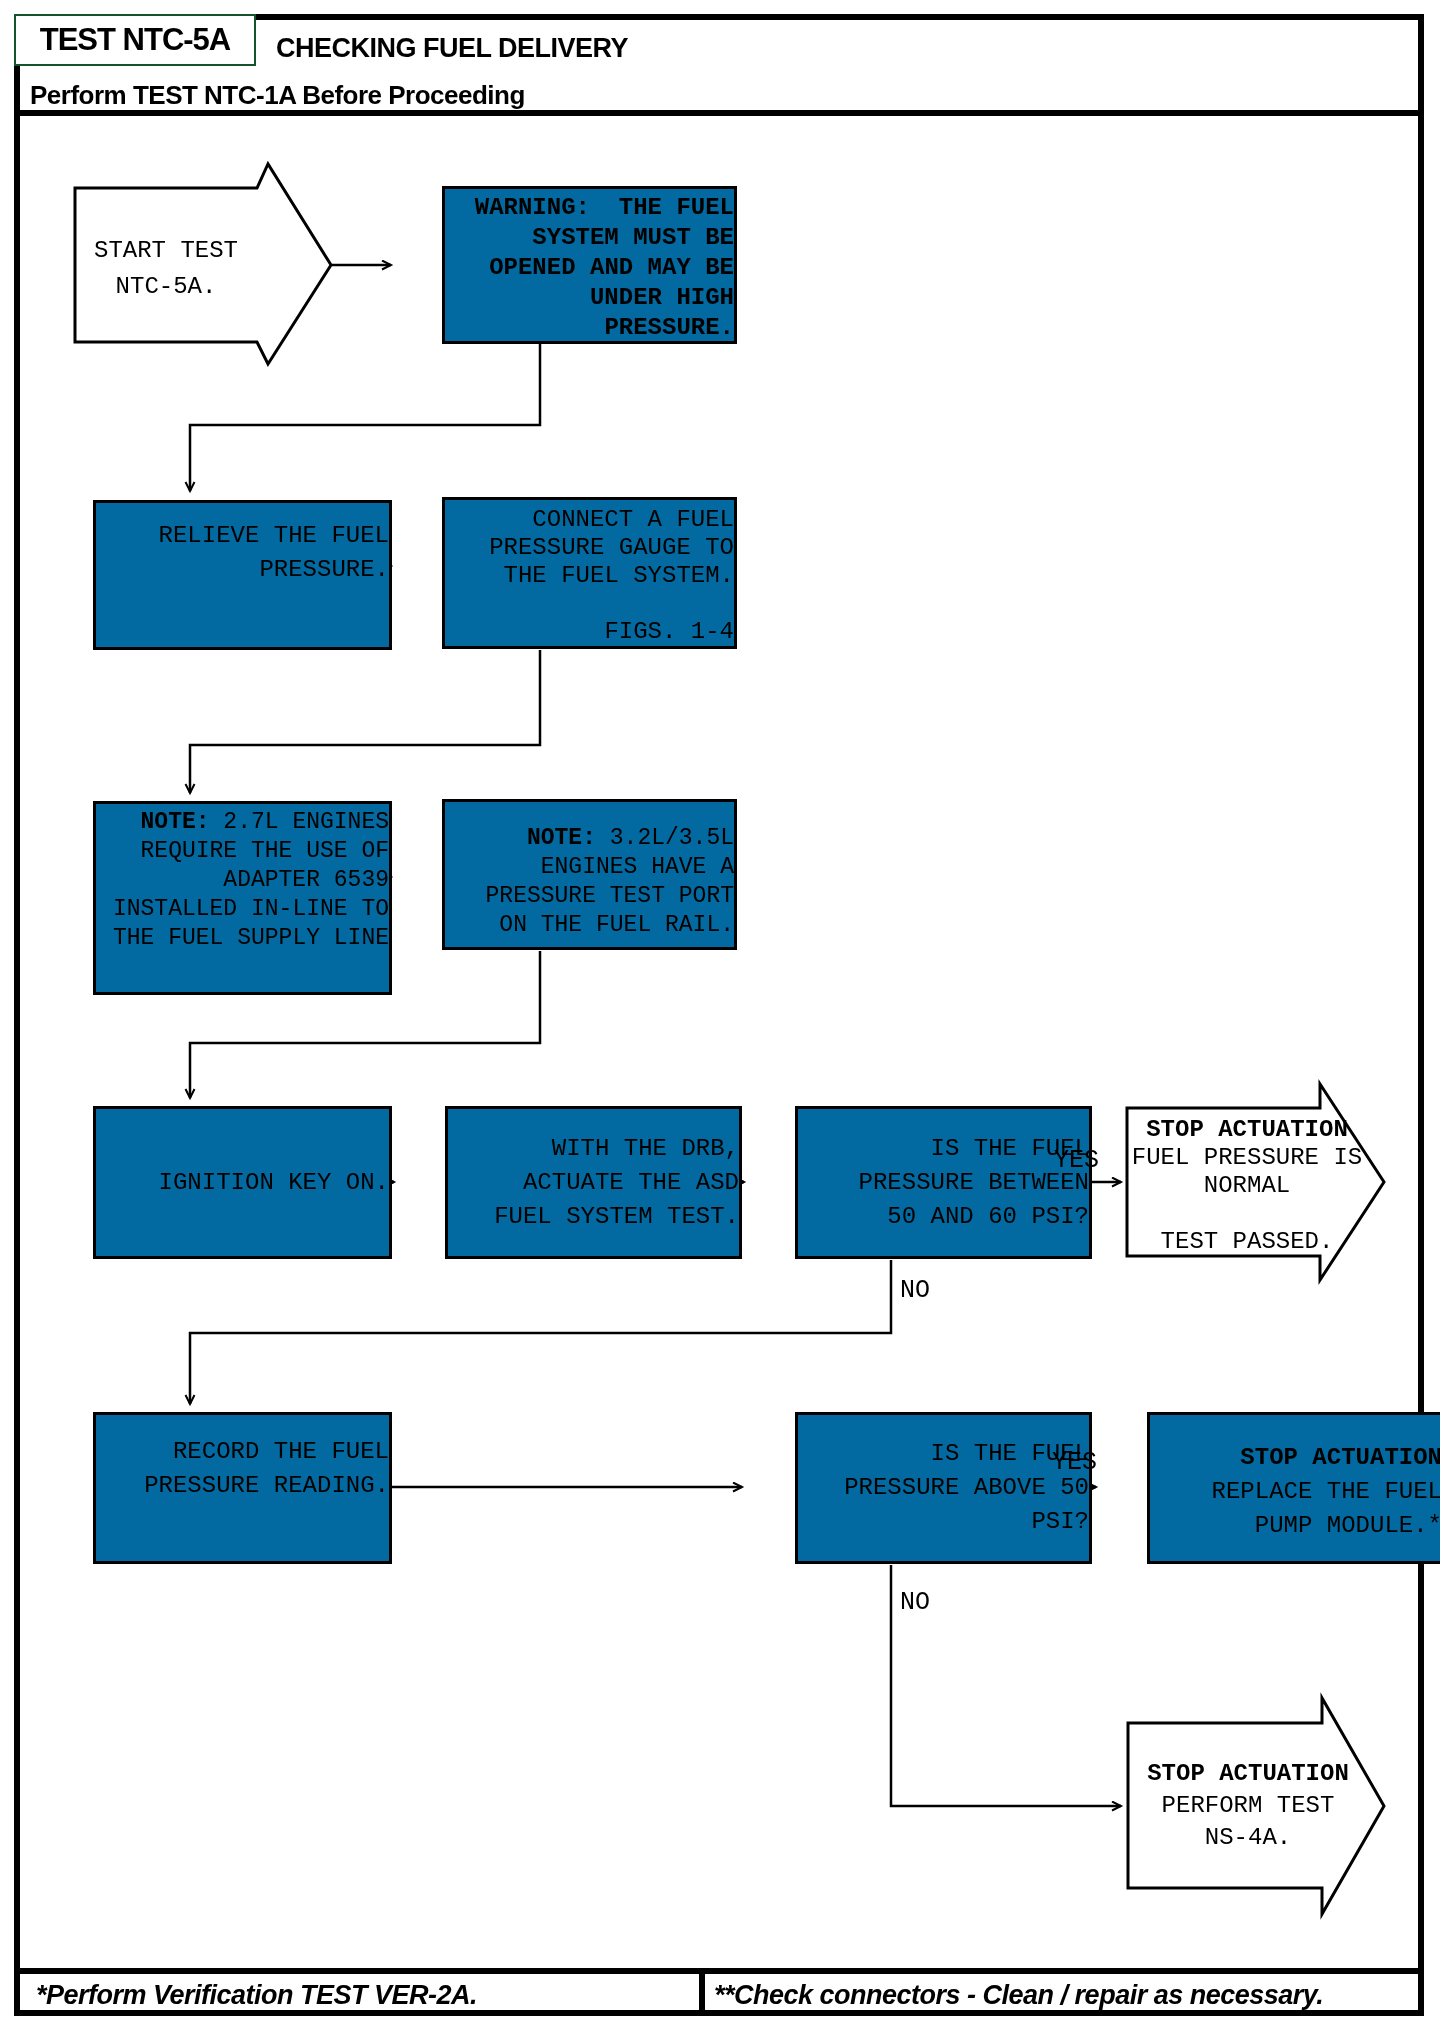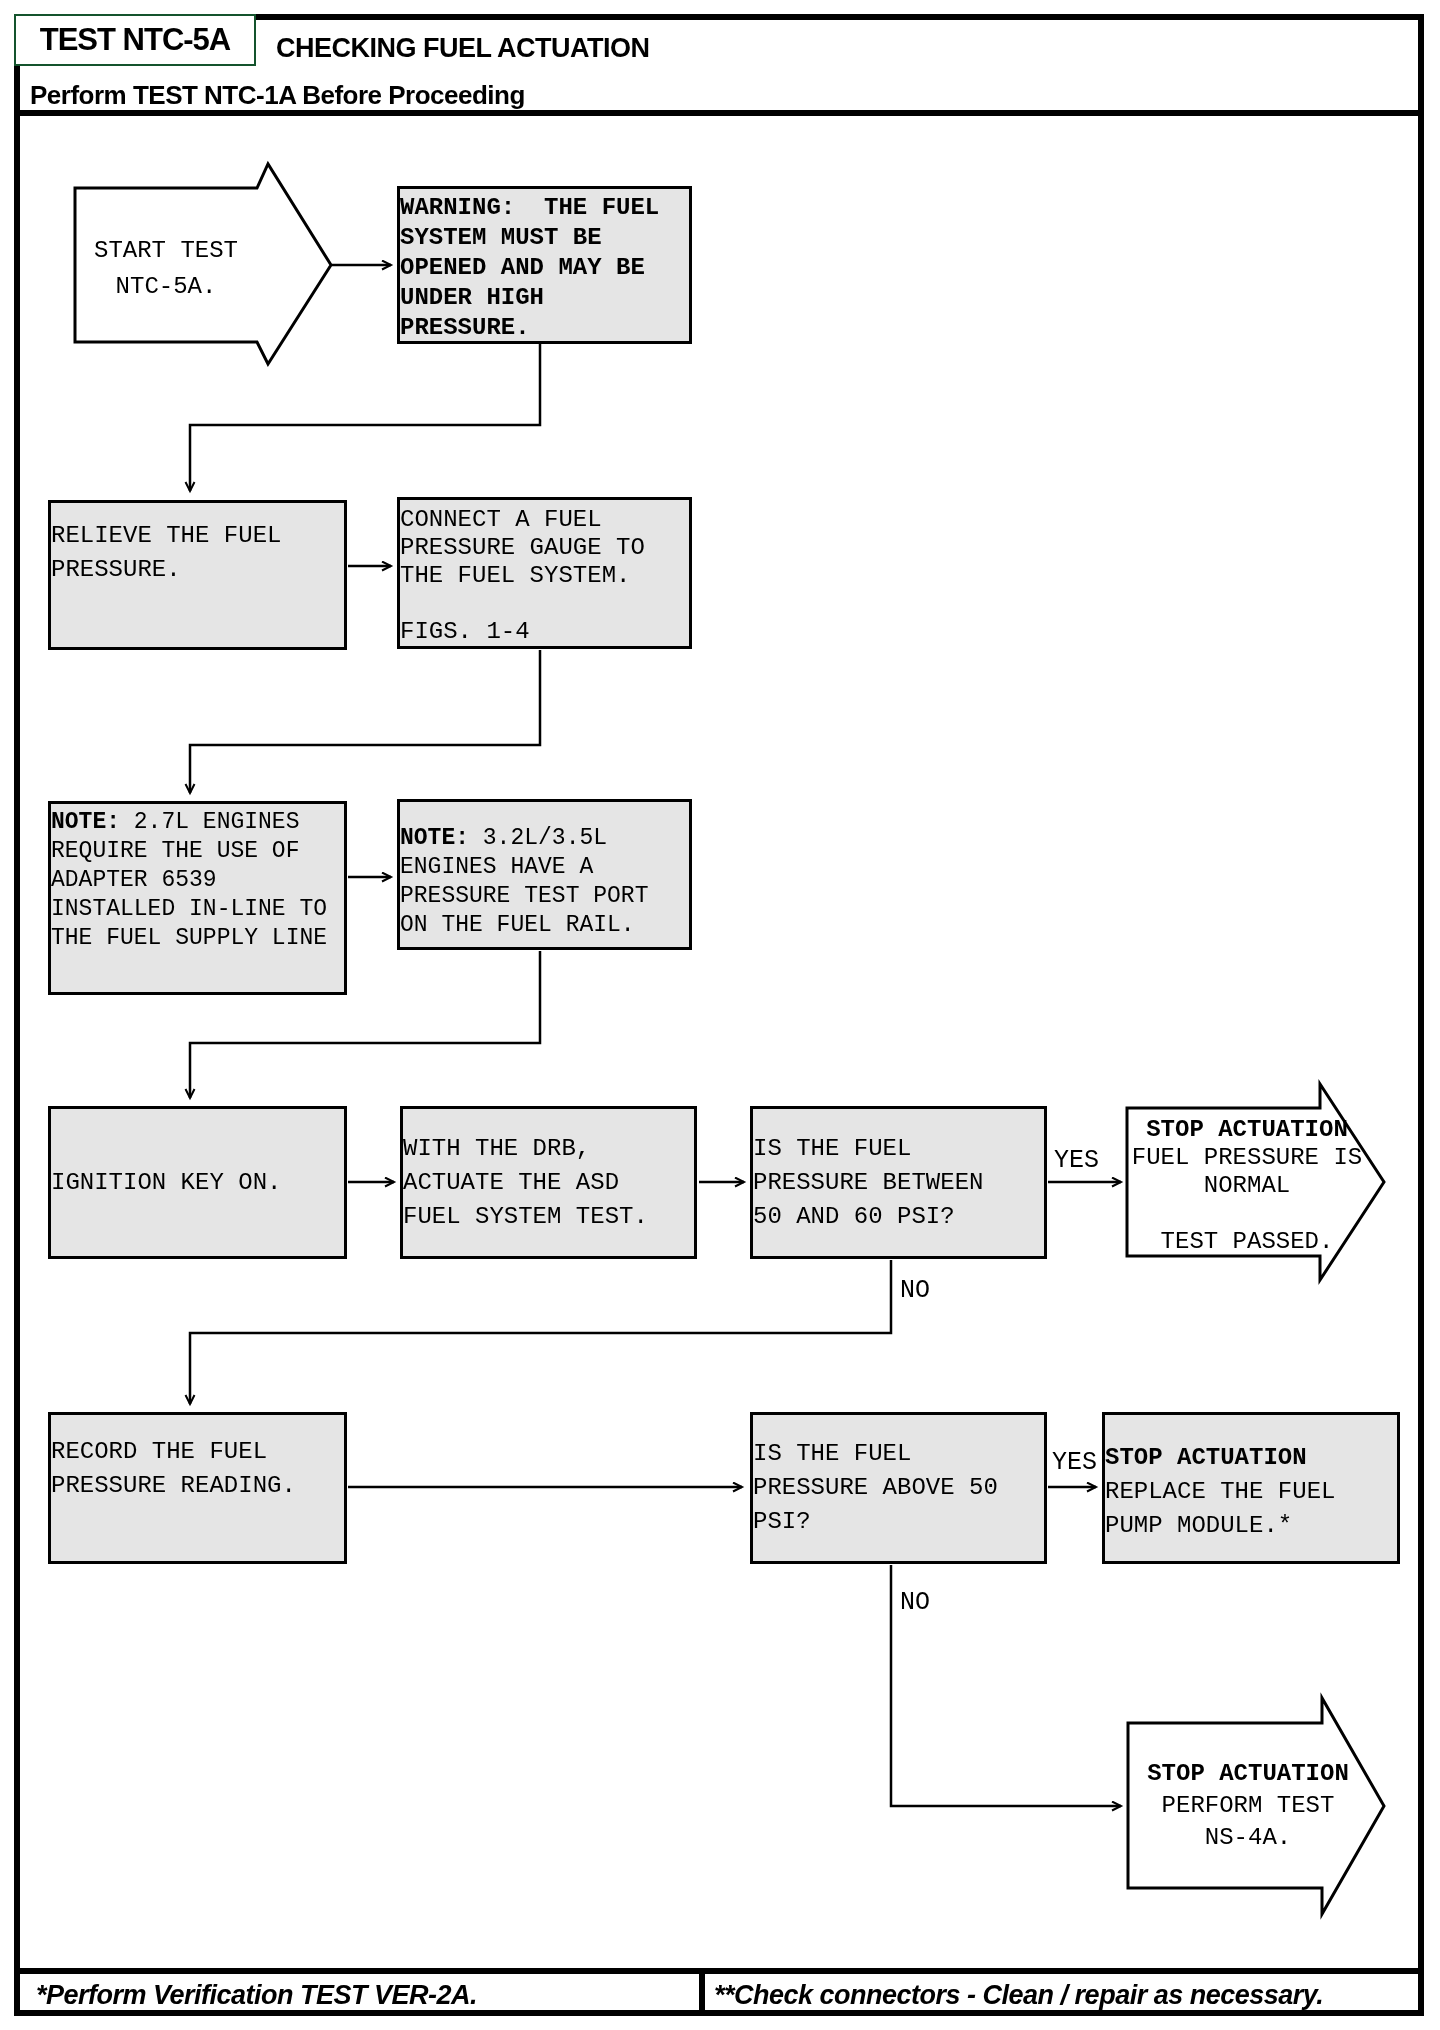--- a/index.html
+++ b/index.html
@@ -11,39 +11,39 @@
   .hdiv{left:14px;top:110px;width:1410px;height:6px;background:#000;z-index:4;}
   .fdiv{left:14px;top:1968px;width:1410px;height:6px;background:#000;z-index:4;}
   .fvdiv{left:699px;top:1968px;width:6px;height:48px;background:#000;z-index:4;}
   .titlebox{left:14px;top:14px;width:238px;height:48px;border:2px solid #14532d;background:#fff;
             display:flex;align-items:center;justify-content:center;z-index:5;
             font-family:"Liberation Sans",sans-serif;font-weight:bold;font-size:31px;letter-spacing:-1px;}
   .htitle{left:276px;top:33px;font-family:"Liberation Sans",sans-serif;font-weight:bold;font-size:27px;letter-spacing:-0.5px;z-index:5;}
   .hsub{left:30px;top:80px;font-family:"Liberation Sans",sans-serif;font-weight:bold;font-size:26px;letter-spacing:-0.5px;z-index:5;}
   .ftext{font-family:"Liberation Sans",sans-serif;font-weight:bold;font-style:italic;font-size:27px;letter-spacing:-0.5px;z-index:5;}
   
-  .box{border:3px solid #000;background:#e5e5e5;box-sizing:border-box;text-align:left;
-       font-size:24px;line-height:34px;z-index:2;}
+  .box{border:3px solid #000;background:#0369a1;box-sizing:border-box;text-align:right;
+       font-size:24px;line-height:34px;z-index:2;margin-left:45px;}
   .vc{display:flex;flex-direction:column;justify-content:center;}
   .tline{white-space:pre;}
   .b{font-weight:bold;}
   .shape-text{z-index:3;text-align:center;font-size:24px;background:transparent;}
   svg.flow{left:0;top:0;z-index:1;}
   .lbl{font-size:25px;z-index:3;white-space:pre;}
 </style>
 </head>
 <body>
 
 <div id="canvas">
 
   <div class="abs frame"></div>
   <div class="abs titlebox">
     <span>TEST NTC-5A</span>
   </div>
-  <div class="abs htitle">CHECKING FUEL ACTUATION</div>
+  <div class="abs htitle">CHECKING FUEL DELIVERY</div>
   <div class="abs hsub">Perform TEST NTC-1A Before Proceeding</div>
   <div class="abs hdiv"></div>
 
   <svg class="abs flow" width="1440" height="2030" viewBox="0 0 1440 2030">
     <defs>
       <marker id="arr" markerWidth="14" markerHeight="14" refX="10" refY="5.5" orient="auto" markerUnits="userSpaceOnUse">
         <path d="M1,1 L10,5.5 L1,10" fill="none" stroke="#000" stroke-width="2"></path>
       </marker>
     </defs>
     <g fill="none" stroke="#000" stroke-width="2.5">

